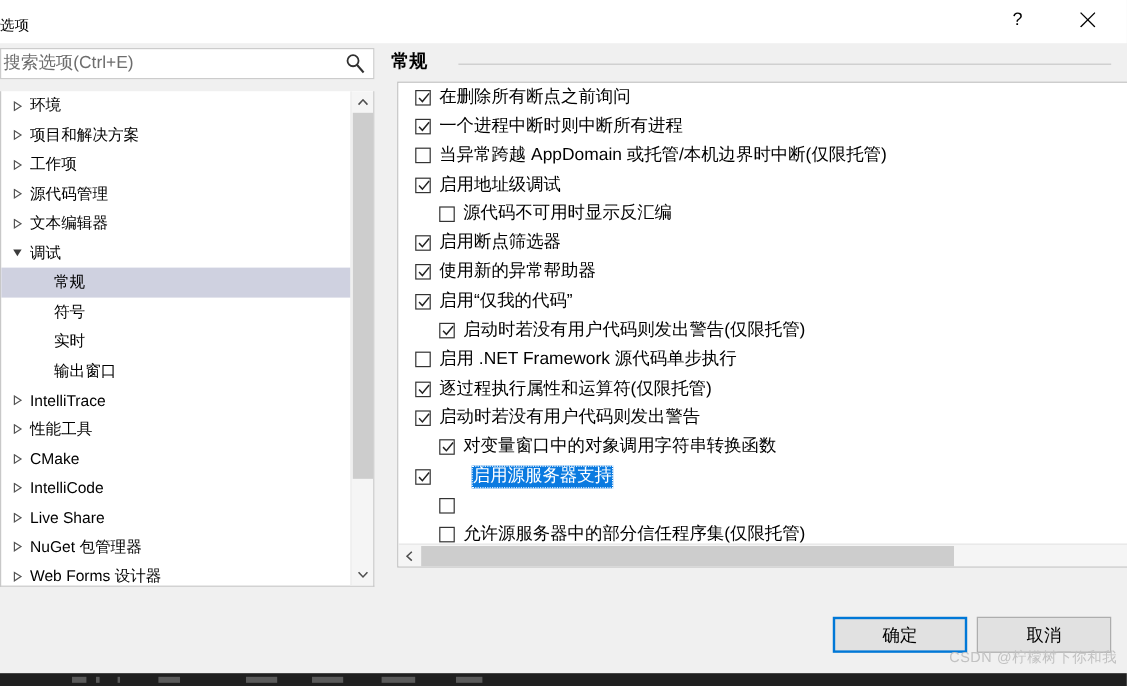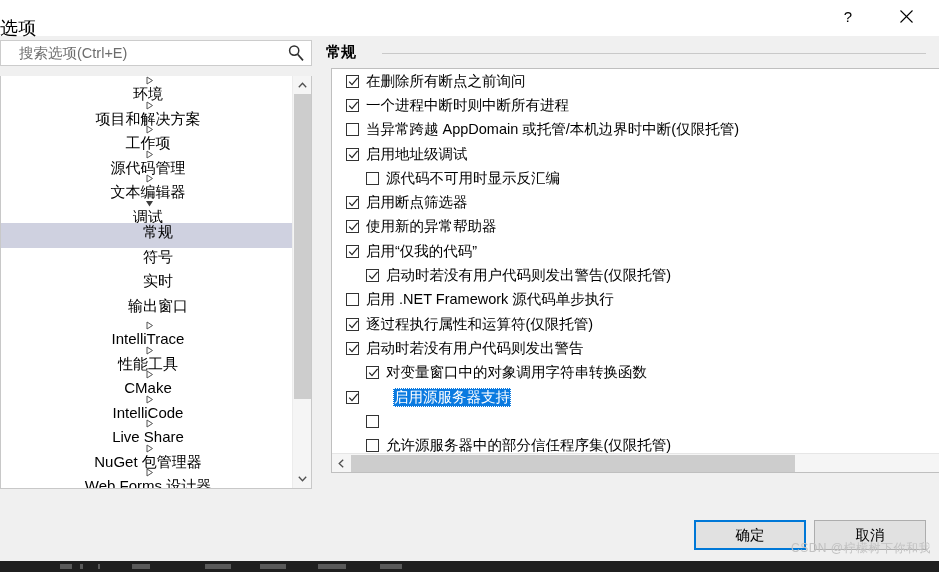--- a/index.html
+++ b/index.html
@@ -30,22 +30,22 @@
   .titlebar {
     position: absolute;
     left: 0; top: 0;
     width: 939px;
     height: 36px;
     background: #ffffff;
   }
   .title-text {
     position: absolute;
     left: 0px;
-    top: 16px;
-    font-size: 18px;
+    top: 9px;
+    font-size: 12px;
     color: #000000;
     line-height: 24px;
     letter-spacing: 0.2px;
   }
   .title-btn {
     position: absolute;
     top: 0;
     width: 46px;
     height: 32px;
     display: flex;
@@ -66,21 +66,21 @@
     left: 0px;
     top: 40px;
     width: 312px;
     height: 26px;
     background: #ffffff;
     border: 1px solid #cccccc;
     box-sizing: border-box;
   }
   .search-input-text {
     position: absolute;
-    left: 18px;
+    left: 2px;
     top: 3px;
     font-size: 14.5px;
     color: #6d6d6d;
     line-height: 19px;
     white-space: nowrap;
   }
   .search-icon {
     position: absolute;
     right: 6px;
     top: 3px;
@@ -106,25 +106,24 @@
     left: 0; top: 0;
     width: 292px;
     height: 100%;
     overflow: hidden;
   }
   .tree-item {
     position: relative;
     height: 24.5px;
     display: flex;
     align-items: center;
-    font-size: 15px;
+    font-size: 13px;
     color: #000000;
     white-space: nowrap;
     cursor: default;
-    flex-direction: column;
   }
   .tree-item.selected {
     background: #cfd1e0;
   }
   .tree-arrow {
     width: 18px;
     min-width: 18px;
     margin-left: 4px;
     display: flex;
     align-items: center;
@@ -295,21 +294,20 @@
     width: 112px;
     background: #e1e1e1;
     border: 1px solid #adadad;
     box-sizing: border-box;
     display: flex;
     align-items: center;
     justify-content: center;
     font-size: 14.5px;
     color: #000;
     cursor: default;
-    margin-top: 6px;
   }
   .btn.primary {
     border: 2px solid #0078d7;
     background: #e1e1e1;
   }
   #btn-ok { left: 694px; top: 514px; }
   #btn-cancel { left: 814px; top: 514px; }
 
   
   .watermark {

